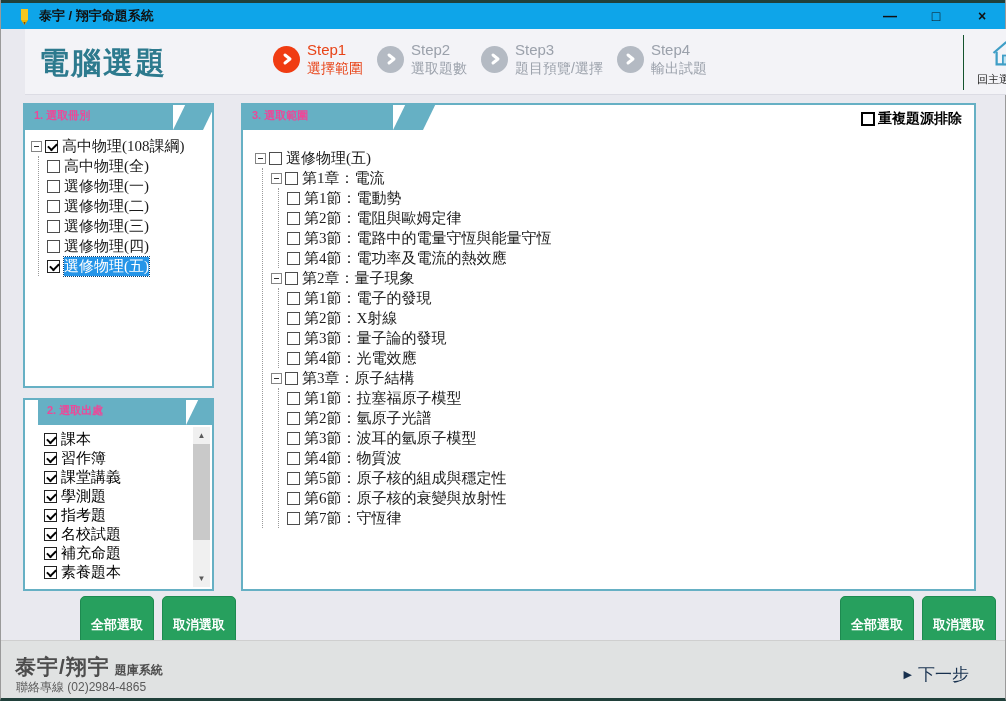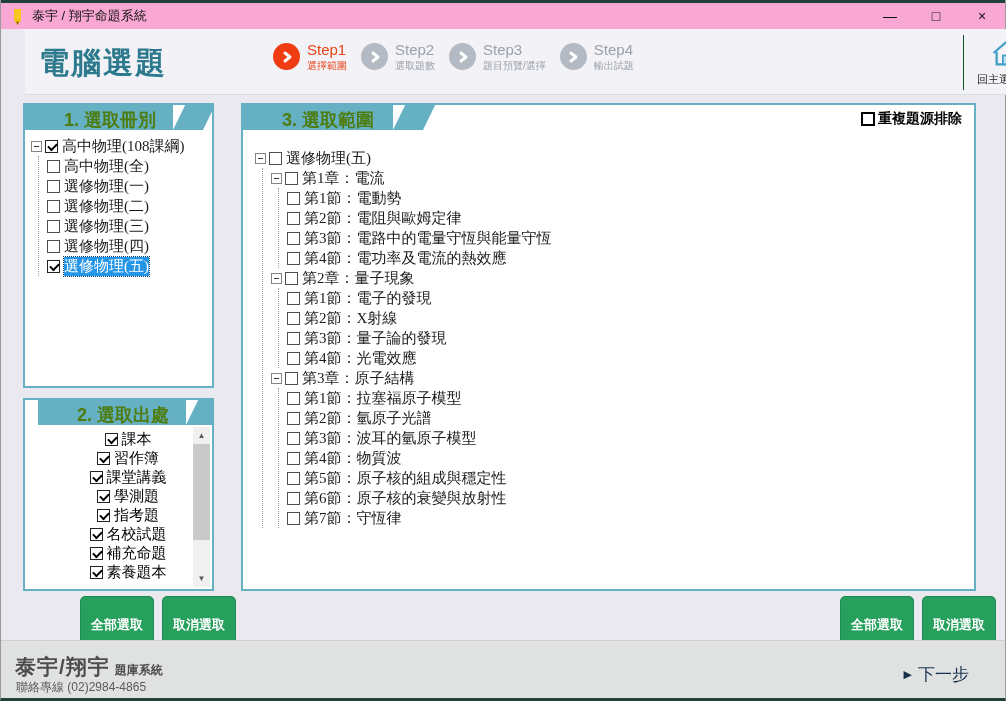--- a/index.html
+++ b/index.html
@@ -2,71 +2,71 @@
 <html><head>
 <meta charset="utf-8">
 <style>
   * { margin:0; padding:0; box-sizing:border-box; }
   html,body { width:1006px; height:701px; overflow:hidden; }
   body { font-family:"Liberation Sans", sans-serif; background:#e9e9ef; }
   #app { position:relative; width:1006px; height:701px; background:#e9e9ef;
          border-left:1px solid #9a9a9a; border-right:1px solid #9a9a9a; border-bottom:3px solid #20403a; }
   
   .topstrip { position:absolute; left:0; top:0; width:100%; height:3px; background:#20403a; }
-  .titlebar { position:absolute; left:0; top:3px; width:100%; height:26px; background:#f9a8d4;
-              display:flex; align-items:center; padding-left:9px; }
+  .titlebar { position:absolute; left:0; top:3px; width:100%; height:26px; background:#0ea5e9;
+              display:flex; align-items:center; padding-left:16px;font-weight:bold; }
   .titlebar .apptitle { font-size:13px; color:#111; margin-left:7px; }
   .wincontrols { position:absolute; right:0; top:0; height:26px; display:flex; }
   .winbtn { width:46px; height:26px; display:flex; align-items:center; justify-content:center;
             font-size:14px; color:#111; cursor:default; }
   
   .header { position:absolute; left:0; top:29px; width:100%; height:66px; background:#f3f3f7;
             border-bottom:1px solid #dcdce4;margin-left:24px; }
   .pagetitle { position:absolute; left:14px; top:14px; font-size:30px; font-weight:bold;
                color:#2d7a8e; letter-spacing:2px; }
   .steps { position:absolute; left:248px; top:12px; display:flex; align-items:center; }
   .step { display:flex; align-items:center; margin-right:14px; }
   .step-circle { width:27px; height:27px; border-radius:50%; background:#b4bac3;
                  display:flex; align-items:center; justify-content:center; margin-right:7px; flex:0 0 auto; }
   .step.active .step-circle { background:#f03c12; }
   .step-text { display:flex; flex-direction:column; line-height:1.25; }
   .step-name { font-size:15px; color:#9ba1ab; }
-  .step-label { font-size:10px; color:#9ba1ab;text-align:center; }
+  .step-label { font-size:14px; color:#9ba1ab;text-align:center; }
   .step.active .step-name, .step.active .step-label { color:#e84317; }
   .home { position:absolute; right:8px; top:6px; width:58px; height:55px; text-align:right;
           border-left:1px solid #14532d; padding-top:4px; cursor:pointer; }
   .home-label { font-size:11px; color:#222; margin-top:1px; }
   
   .panel { position:absolute; background:#fff; border:2px solid #66b0c4; }
   .panel-head { position:relative; height:25px; background:#fff; overflow:hidden; }
   .panel-tab { position:absolute; left:0; top:0; bottom:0; background:#66b0c4; }
   .panel-tab-skew { position:absolute; top:0; bottom:0; width:30px; background:#66b0c4;
                     transform:skewX(-26deg); transform-origin:bottom left; }
-  .panel-title { position:absolute; left:9px; top:3px; font-size:18px; font-weight:bold; color:#4d7c0f; z-index:2;margin-left:30px; }
+  .panel-title { position:absolute; left:9px; top:3px; font-size:11px; font-weight:bold; color:#ec4899; z-index:2; }
   #panel1 { left:22px; top:103px; width:191px; height:285px; }
   #panel2 { left:22px; top:398px; width:191px; height:193px;padding-left:13px; }
   #panel3 { left:240px; top:103px; width:735px; height:488px; }
   
   .tree { font-family:"Liberation Serif", serif; font-size:15px; color:#1a1a1a; padding:6px 4px 0 6px; }
   #panel3 .tree { padding:18px 0 0 12px; }
   .trow { display:flex; align-items:center; height:20px; white-space:nowrap; }
   .kids { margin-left:7px; border-left:1px dotted #9a9a9a; padding-left:8px; }
   .expander { width:11px; height:11px; border:1px solid #848484; background:#fff; position:relative;
               margin-right:3px; flex:0 0 auto; }
   .expander::after { content:""; position:absolute; left:2px; right:2px; top:4px; border-top:1px solid #333; }
   .cb { width:13px; height:13px; border:1px solid #4d4d4d; background:#fff; position:relative;
         margin-right:4px; flex:0 0 auto; cursor:pointer; }
   .cb.checked { border-color:#222; }
   .cb.checked::after { content:""; position:absolute; left:2px; top:2px; width:7px; height:4px;
         border-left:2px solid #000; border-bottom:2px solid #000; transform:rotate(-45deg); }
   .tlabel { cursor:default; }
   .tlabel.selected { background:#2595e8; color:#fff; outline:1px dotted #0b3e6e; }
   
   .srclist { position:relative; font-family:"Liberation Serif", serif; font-size:15px; padding:5px 0 0 6px; }
-  .srclist .trow { height:19px;justify-content:center; }
+  .srclist .trow { height:19px; }
   .scrollbar { position:absolute; right:2px; top:2px; width:17px; height:160px; background:#f0f0f0; }
   .sb-btn { position:absolute; left:0; width:17px; height:17px; background:#f0f0f0;
             display:flex; align-items:center; justify-content:center; font-size:8px; color:#5a5a5a; }
   .sb-up { top:0; } .sb-down { bottom:0; }
   .sb-thumb { position:absolute; left:0; top:17px; width:17px; height:96px; background:#c9c9c9; }
   
   .dedupe { position:absolute; right:12px; top:5px; display:flex; align-items:center; z-index:3;
             font-size:14px; font-weight:bold; color:#000; }
   .dedupe .cb { width:14px; height:14px; border:2px solid #000; margin-right:3px; }
   

